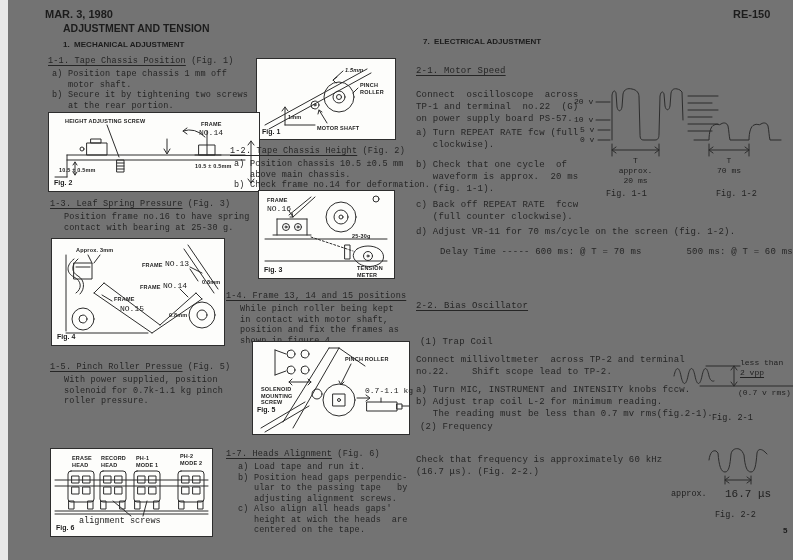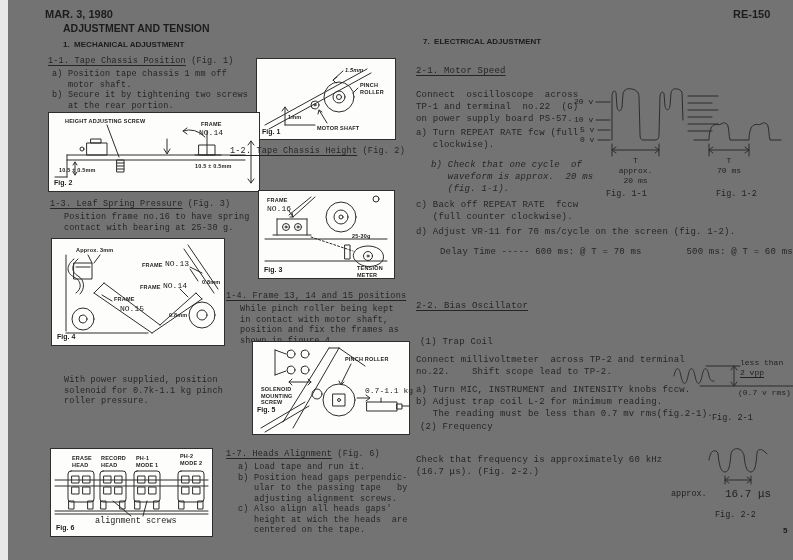--- a/index.html
+++ b/index.html
@@ -93,20 +93,23 @@
     </svg>
     <div class="lbl" style="left:16px;top:5px;">HEIGHT ADJUSTING SCREW</div>
     <div class="lbl" style="left:152px;top:8px;">FRAME</div>
     <div class="lblm" style="left:150px;top:15px;">NO.14</div>
     <div class="lbl" style="left:10px;top:54px;">10.5 ± 0.5mm</div>
     <div class="lbl" style="left:146px;top:50px;">10.5 ± 0.5mm</div>
     <div class="figcap" style="left:5px;bottom:4px;">Fig. 2</div>
   </div>
 
   <div class="h" style="left:222px;top:146px;"><span class="u">1-2. Tape Chassis Height</span><span> (Fig. 2)</span></div>
+  <div class="t" style="left:226px;top:159px;">a) Position chassis 10.5 ±0.5 mm
+   above main chassis.
+b) Check frame no.14 for deformation.</div>
 
   <div class="h" style="left:42px;top:199px;"><span class="u">1-3. Leaf Spring Pressure</span><span> (Fig. 3)</span></div>
   <div class="t" style="left:56px;top:212px;">Position frame no.16 to have spring
 contact with bearing at 25-30 g.</div>
 
   <div class="figbox" style="left:250px;top:190px;width:135px;height:87px;">
     <svg class="art" width="135" height="87">
       <line x1="30" y1="20" x2="34" y2="26"></line>
         <polyline points="31,26 34,26 33,22"></polyline>
       <line x1="52" y1="6" x2="30" y2="24"></line>
@@ -174,20 +177,21 @@
     <div class="lbl" style="left:117px;top:73px;">0.8mm</div>
     <div class="figcap" style="left:5px;bottom:4px;">Fig. 4</div>
   </div>
 
   <div class="h" style="left:218px;top:291px;"><span class="u">1-4. Frame 13, 14 and 15 positions</span><span></span></div>
   <div class="t" style="left:232px;top:304px;">While pinch roller being kept
 in contact with motor shaft,
 position and fix the frames as
 shown in figure 4.</div>
 
+  <div class="h" style="left:42px;top:362px;"><span class="u">1-5. Pinch Roller Pressue</span><span> (Fig. 5)</span></div>
   <div class="t" style="left:56px;top:375px;">With power supplied, position
 solenoid for 0.7k-1.1 kg pinch
 roller pressure.</div>
 
   <div class="figbox" style="left:244px;top:341px;width:156px;height:92px;">
     <svg class="art" width="156" height="92">
       <circle cx="38" cy="12" r="4" fill="#333"></circle>
         <circle cx="52" cy="12" r="4" fill="#333"></circle>
       <circle cx="38" cy="28" r="4" fill="#333"></circle>
         <circle cx="52" cy="28" r="4" fill="#333"></circle>
@@ -274,33 +278,33 @@
         <line x1="92" y1="67" x2="96" y2="52"></line>
     </svg>
     <div class="lbl" style="left:21px;top:6px;">ERASE
 HEAD</div>
     <div class="lbl" style="left:50px;top:6px;">RECORD
 HEAD</div>
     <div class="lbl" style="left:85px;top:6px;">PH-1
 MODE 1</div>
     <div class="lbl" style="left:129px;top:4px;">PH-2
 MODE 2</div>
-    <div class="lblm" style="left:44px;top:68px;font-size:8.5px;">alignment screws</div>
+    <div class="lblm" style="left:28px;top:68px;font-size:8.5px;">alignment screws</div>
     <div class="figcap" style="left:5px;bottom:4px;">Fig. 6</div>
   </div>
 
   <div class="sh" style="left:415px;top:37px;font-size:8px;white-space:pre;">7.  ELECTRICAL ADJUSTMENT</div>
 
   <div class="h2" style="left:408px;top:66px;"><span class="u">2-1. Motor Speed</span></div>
   <div class="t2" style="left:408px;top:89px;">Connect  oscilloscope  across
 TP-1 and terminal  no.22  (G)
 on power supply board PS-57.</div>
   <div class="t2" style="left:408px;top:127px;">a) Turn REPEAT RATE fcw (full
    clockwise).</div>
-  <div class="t2" style="left:423px;top:159px;font-style:italic;">b) Check that one cycle  of
+  <div class="t2" style="left:408px;top:159px;">b) Check that one cycle  of
    waveform is approx.  20 ms
    (fig. 1-1).</div>
   <div class="t2" style="left:408px;top:199px;">c) Back off REPEAT RATE  fccw
    (full counter clockwise).</div>
   <div class="t2" style="left:408px;top:226px;">d) Adjust VR-11 for 70 ms/cycle on the screen (fig. 1-2).</div>
   <div class="t2" style="left:432px;top:246px;">Delay Time ----- 600 ms: @ T = 70 ms        500 ms: @ T = 60 ms</div>
 
   <div class="wave" style="left:560px;top:82px;width:118px;height:132px;">
     <svg class="art" width="118" height="132">
       <line x1="28" y1="20" x2="42" y2="20"></line>

